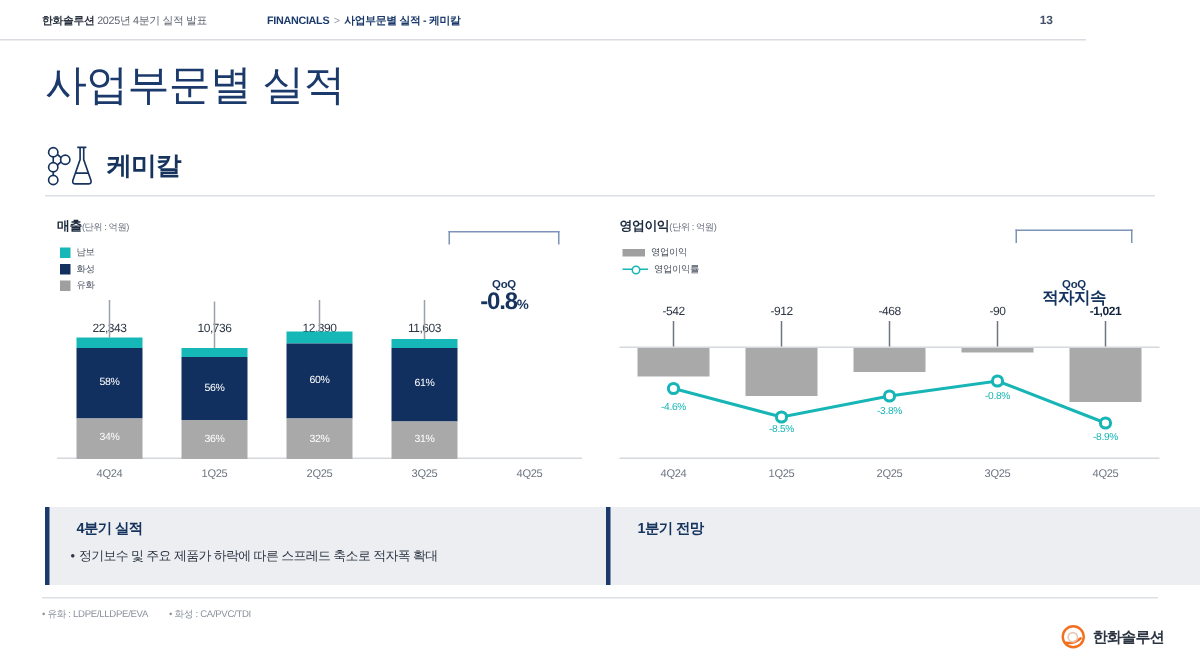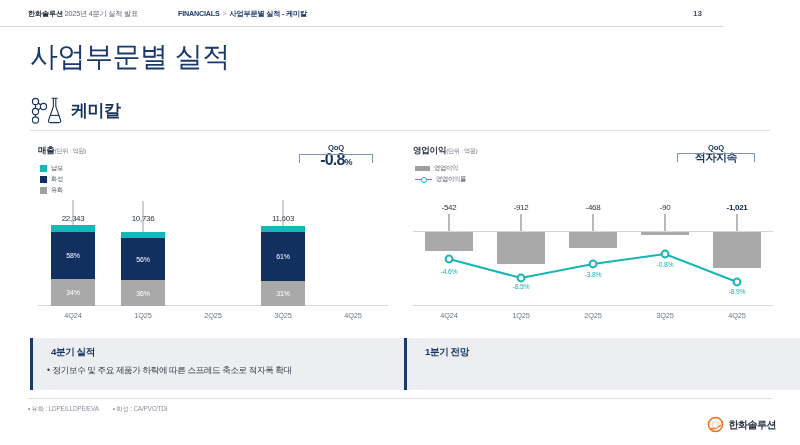--- a/index.html
+++ b/index.html
@@ -132,20 +132,21 @@
   .xlab {
     position: absolute; text-align: center; font-size: 7.4px;
     color: #6e7682; letter-spacing: -0.2px;
   }
 
   
   .qoq { position: absolute; }
   .qoq-label {
     font-size: 7.6px; font-weight: bold; color: #16335e; text-align: center;
     letter-spacing: -0.2px;
+    margin-top: 42px;
   }
   .qoq-value {
     font-size: 16px; font-weight: bold; color: #16335e; text-align: center;
     letter-spacing: -0.8px; line-height: 1.05;
   }
   .qoq-value .pct { font-size: 9px; }
   .qoq-value.small { font-size: 11px; letter-spacing: -0.4px; }
   .bracket {
     position: absolute; border: 1px solid #7d94b8;
     border-bottom: none; height: 9px;
@@ -294,20 +295,33 @@
         <div class="seg seg-teal" style="height:5.9px;"></div>
         <div class="seg seg-navy" style="height:41.3px;">
           <span class="seg-label">56%</span>
         </div>
         <div class="seg seg-gray" style="height:26.5px;">
           <span class="seg-label">36%</span>
         </div>
       </div>
     </div>
 
+    <div class="col" style="left:140px;">
+      <div class="val-top" style="bottom:83px;">12,390</div>
+      <div class="stem" style="bottom:85px; height:21px;"></div>
+      <div class="stack">
+        <div class="seg seg-teal" style="height:7.5px;"></div>
+        <div class="seg seg-navy" style="height:50.5px;">
+          <span class="seg-label">60%</span>
+        </div>
+        <div class="seg seg-gray" style="height:27px;">
+          <span class="seg-label">32%</span>
+        </div>
+      </div>
+    </div>
 
     <div class="col" style="left:210px;">
       <div class="val-top" style="bottom:83px;">11,603</div>
       <div class="stem" style="bottom:80px; height:26px;"></div>
       <div class="stack">
         <div class="seg seg-teal" style="height:6.2px;"></div>
         <div class="seg seg-navy" style="height:48.3px;">
           <span class="seg-label">61%</span>
         </div>
         <div class="seg seg-gray" style="height:25.5px;">

